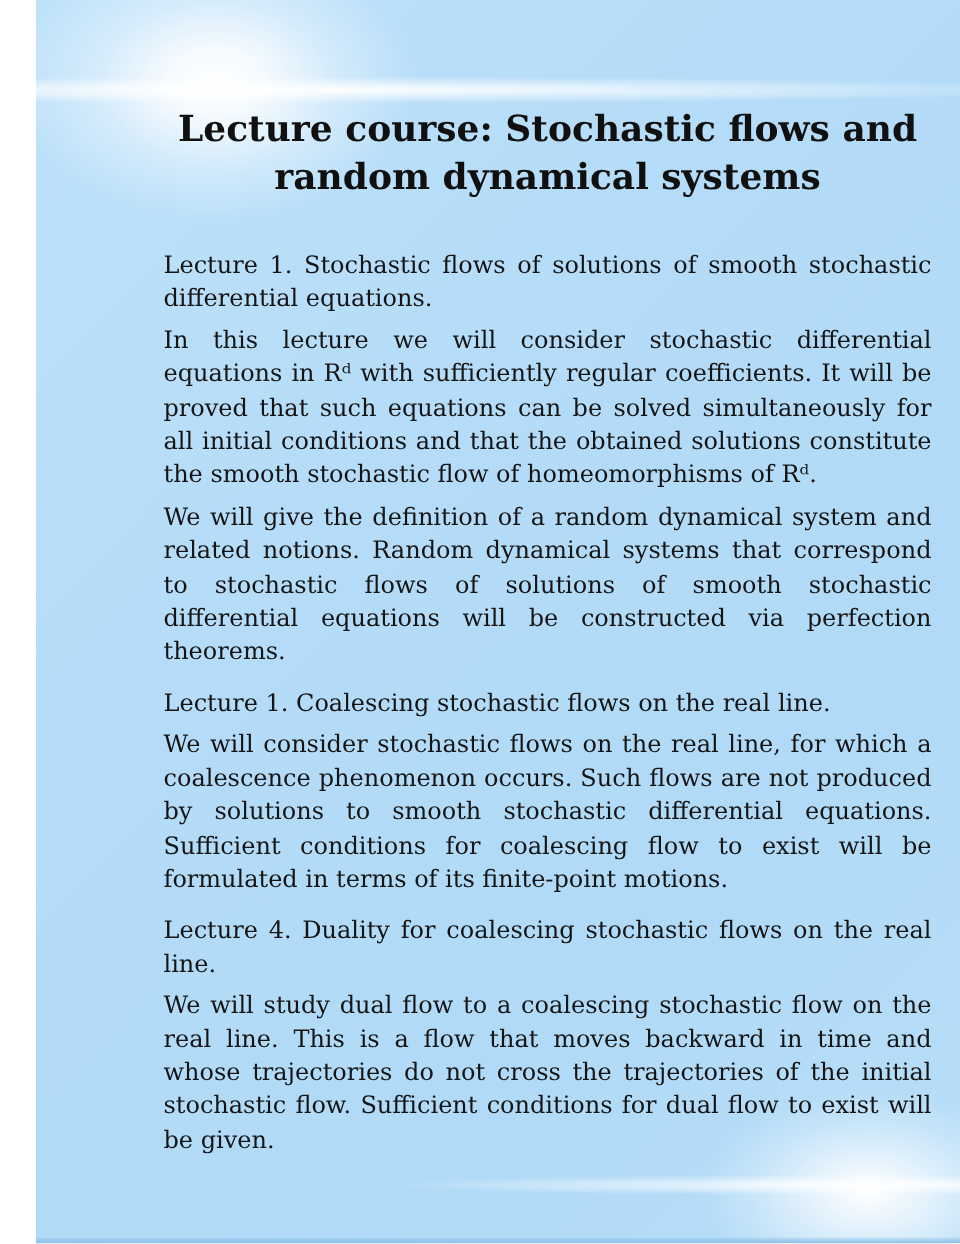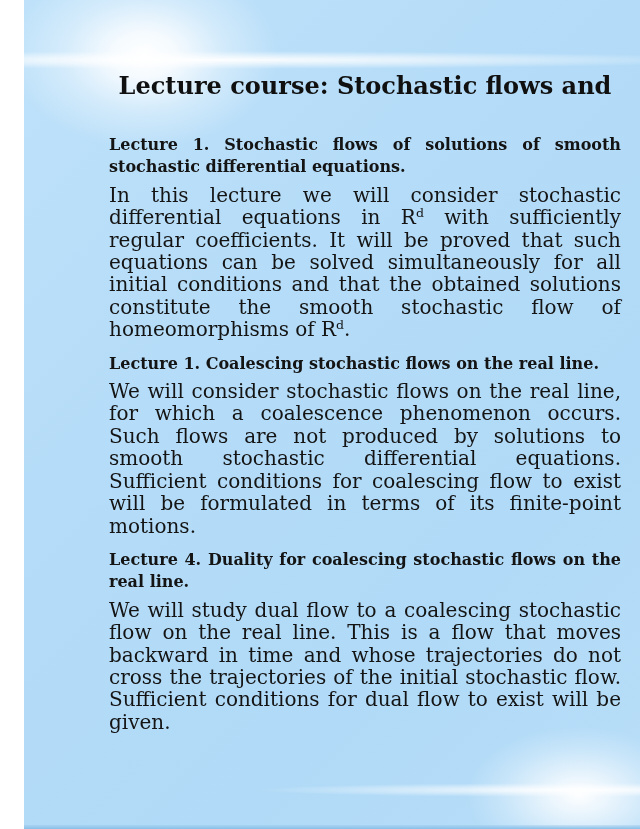--- a/index.html
+++ b/index.html
@@ -93,53 +93,54 @@
   }
   .title {
     text-align: center;
     font-weight: bold;
     font-size: 24px;
     line-height: 32px;
     margin: 0 0 32px 0;
     color: #101010;
   }
   .lecture-heading {
-    font-weight: bold;
+    font-weight: normal;
     font-size: 16px;
     line-height: 22.4px;
     text-align: justify;
     margin: 12px 0 5px 0;
   }
   .lecture-heading:first-of-type {
     margin-top: 0;
   }
   .lecture-body {
-    font-size: 20px;
+    font-size: 16px;
     line-height: 22.4px;
     text-align: justify;
     margin: 0 0 6px 0;
   }
 </style>
 </head>
 <body>
 
 <div class="page">
 
   <div class="flare-core-top"></div>
   <div class="flare-streak-top"></div>
   <div class="flare-core-bottom"></div>
   <div class="flare-streak-bottom"></div>
 
   <div class="content">
 
-    <h1 class="title"><span>Lecture course: Stochastic flows and</span><br></h1>
+    <h1 class="title"><span>Lecture course: Stochastic flows and</span><br><span>random dynamical systems</span></h1>
 
     <h2 class="lecture-heading">Lecture 1. Stochastic flows of solutions of smooth stochastic differential equations.</h2>
     <p class="lecture-body">In this lecture we will consider stochastic differential equations in Rᵈ with sufficiently regular coefficients. It will be proved that such equations can be solved simultaneously for all initial conditions and that the obtained solutions constitute the smooth stochastic flow of homeomorphisms of Rᵈ.</p>
 
+    <p class="lecture-body">We will give the definition of a random dynamical system and related notions. Random dynamical systems that correspond to stochastic flows of solutions of smooth stochastic differential equations will be constructed via perfection theorems.</p>
 
     <h2 class="lecture-heading">Lecture 1. Coalescing stochastic flows on the real line.</h2>
     <p class="lecture-body">We will consider stochastic flows on the real line, for which a coalescence phenomenon occurs. Such flows are not produced by solutions to smooth stochastic differential equations. Sufficient conditions for coalescing flow to exist will be formulated in terms of its finite-point motions.</p>
 
     <h2 class="lecture-heading">Lecture 4. Duality for coalescing stochastic flows on the real line.</h2>
     <p class="lecture-body">We will study dual flow to a coalescing stochastic flow on the real line. This is a flow that moves backward in time and whose trajectories do not cross the trajectories of the initial stochastic flow. Sufficient conditions for dual flow to exist will be given.</p>
 
   </div>
 
   <div class="bottom-bar"></div>

